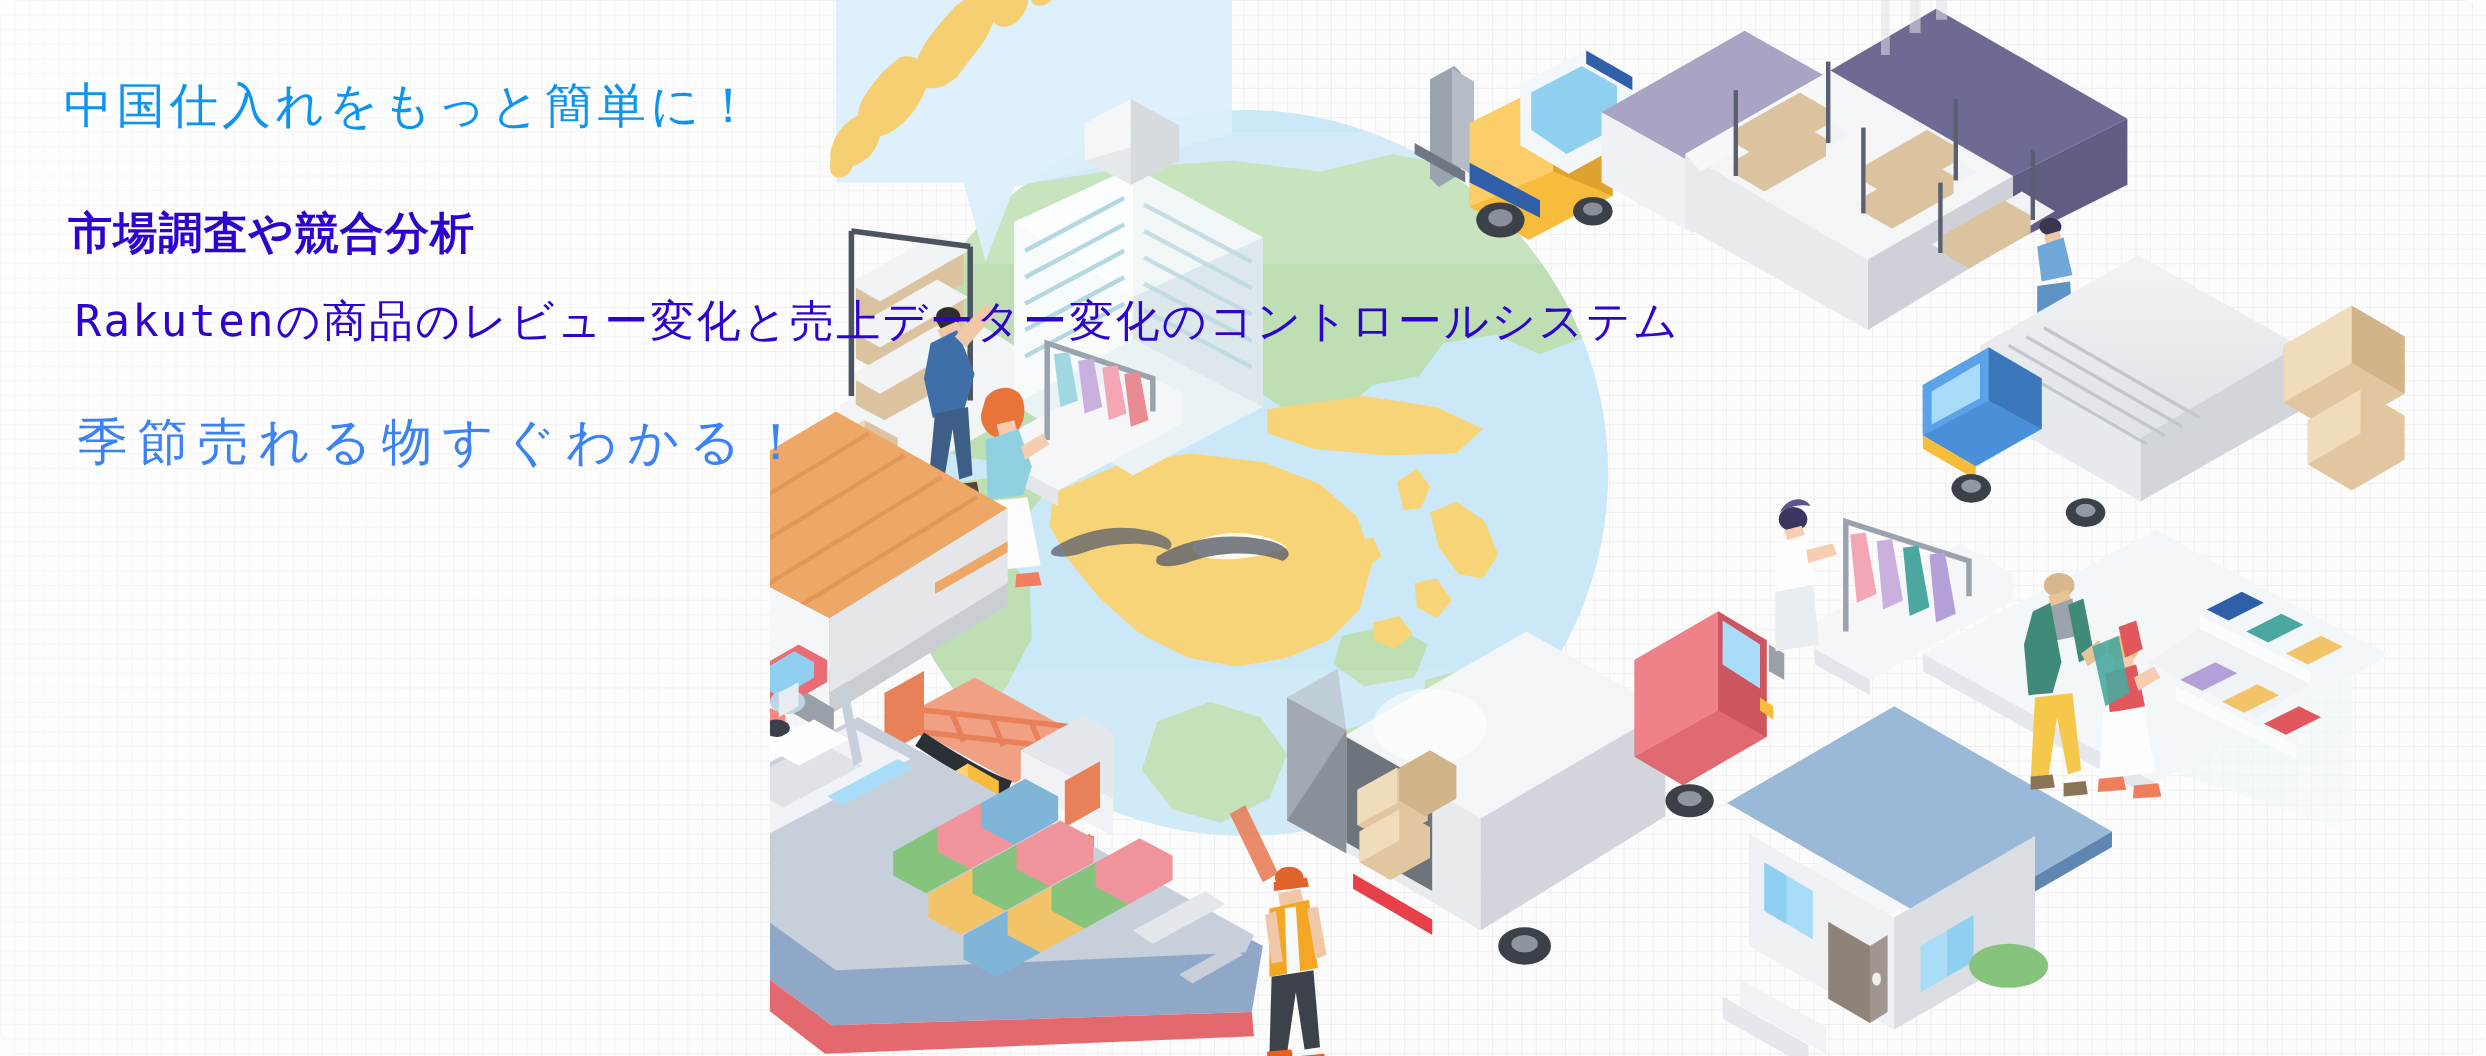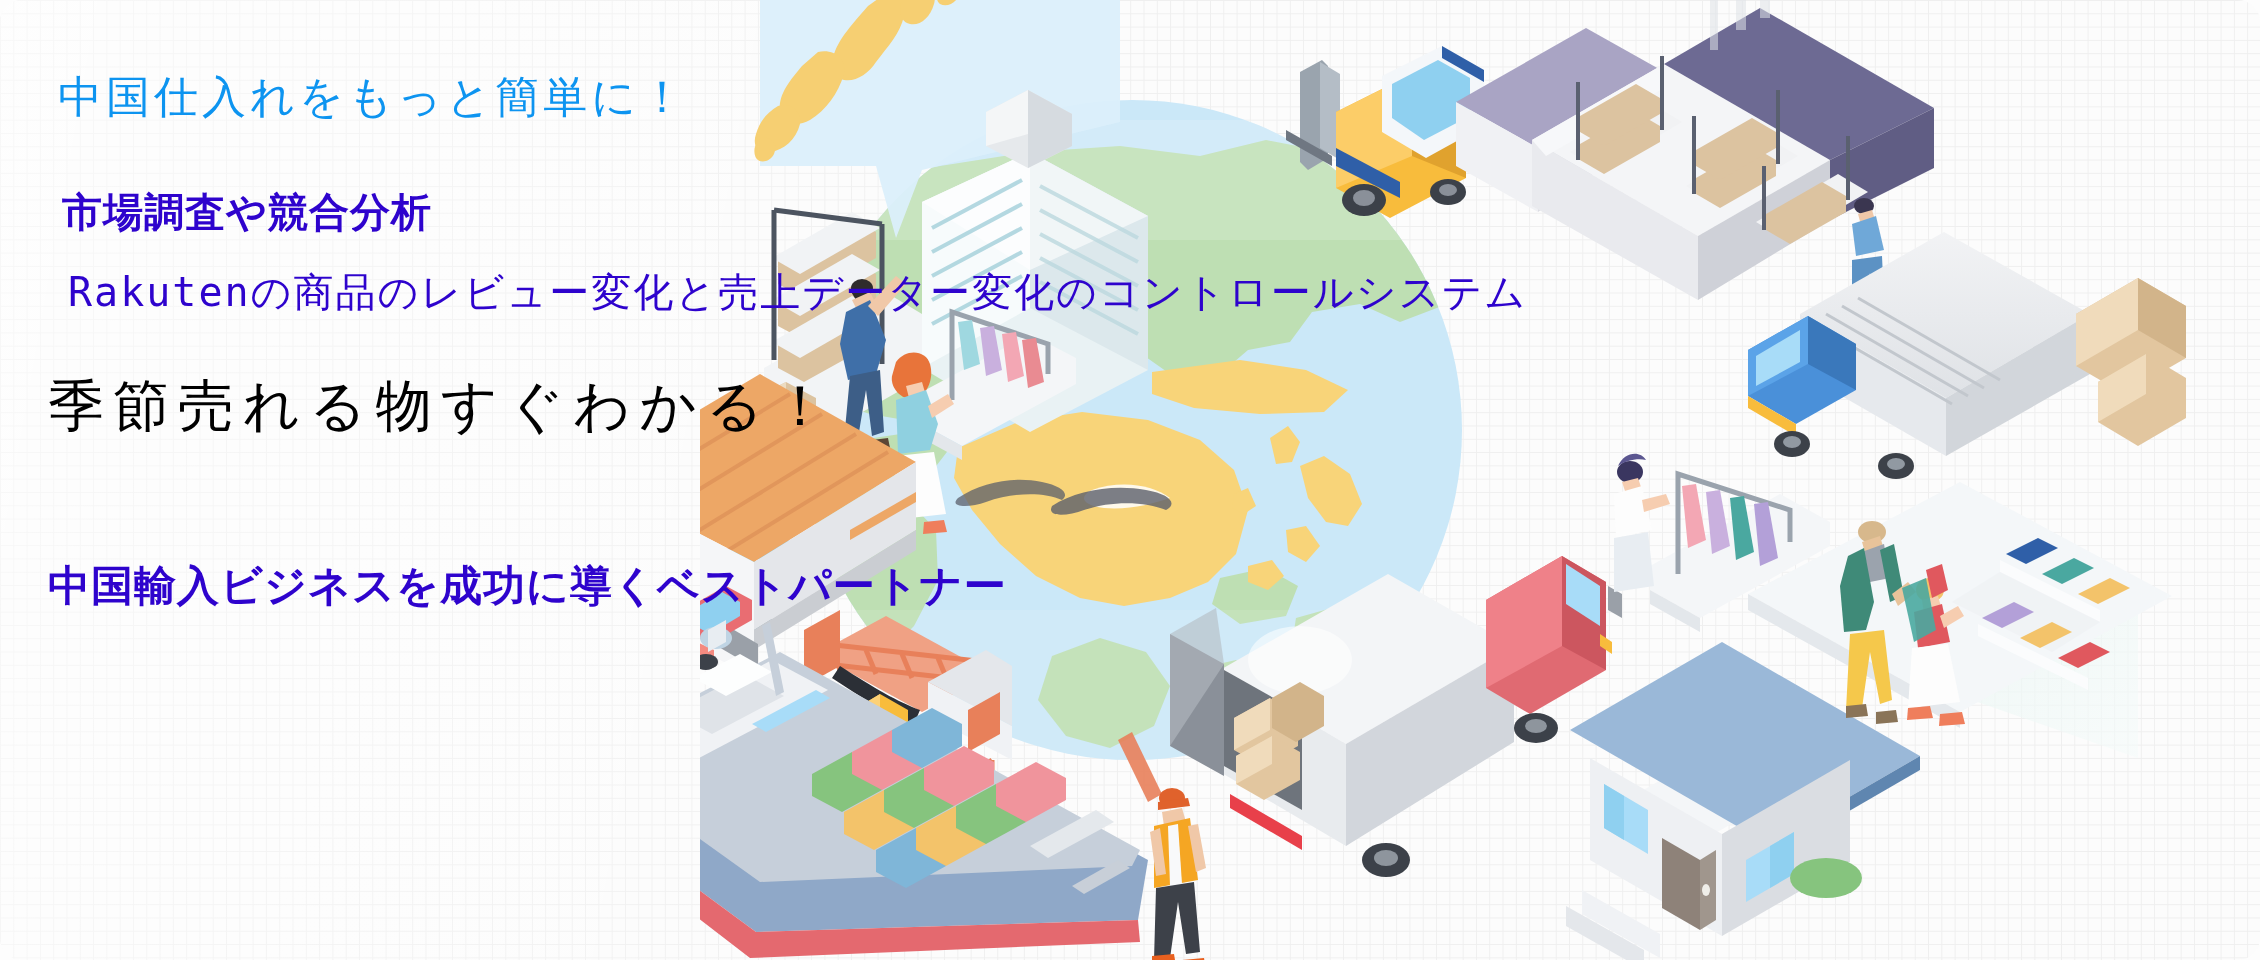--- a/index.html
+++ b/index.html
@@ -66,24 +66,24 @@
   }
   #line3{
     left:56px;top:272px;
     font-size:40px;
     letter-spacing:2px;
     color:#2e03cd;
     font-family:"DejaVu Sans Mono","Liberation Mono",monospace;
     margin-left:12px;
   }
   #line4{
-    left:48px;top:378px;
-    font-size:56px;
+    left:70px;top:378px;
+    font-size:46px;
     letter-spacing:9px;
-    color:#000000;
+    color:#3b82f6;
   }
   #line5{
     left:48px;top:565px;
     font-size:42px;
     letter-spacing:1px;
     color:#2e03cd;
     font-weight:700;
   }
 </style>
 </head>
@@ -632,15 +632,14 @@
   </div>
 
   <div class="line" id="line1">中国仕入れをもっと簡単に！</div>
 
   <div class="line" id="line2">市場調査や競合分析</div>
 
   <div class="line" id="line3">Rakutenの商品のレビュー変化と売上データー変化のコントロールシステム</div>
 
   <div class="line" id="line4">季節売れる物すぐわかる！</div>
 
-  <div class="line" id="line5">中国輸入ビジネスを成功に導くベストパートナー</div>
 
 </div>
 
 </body></html>

